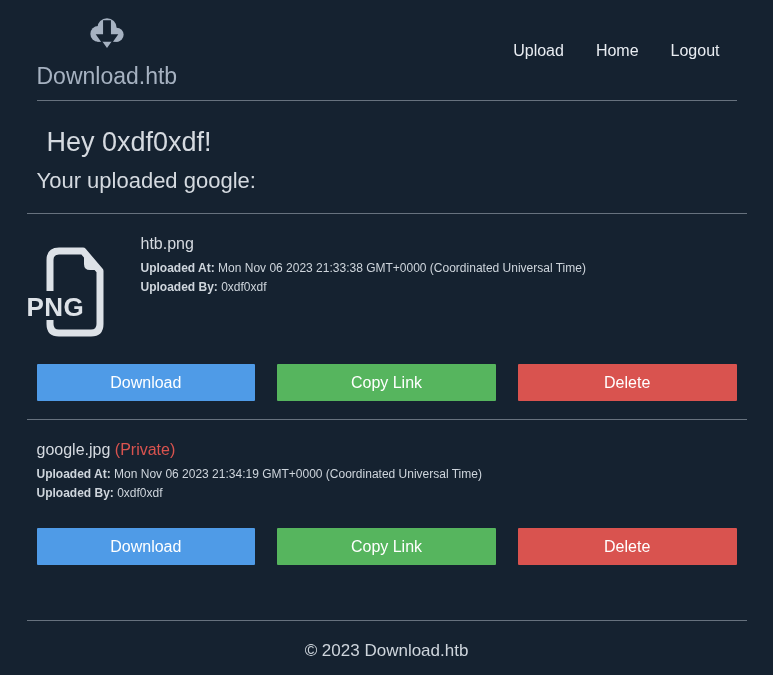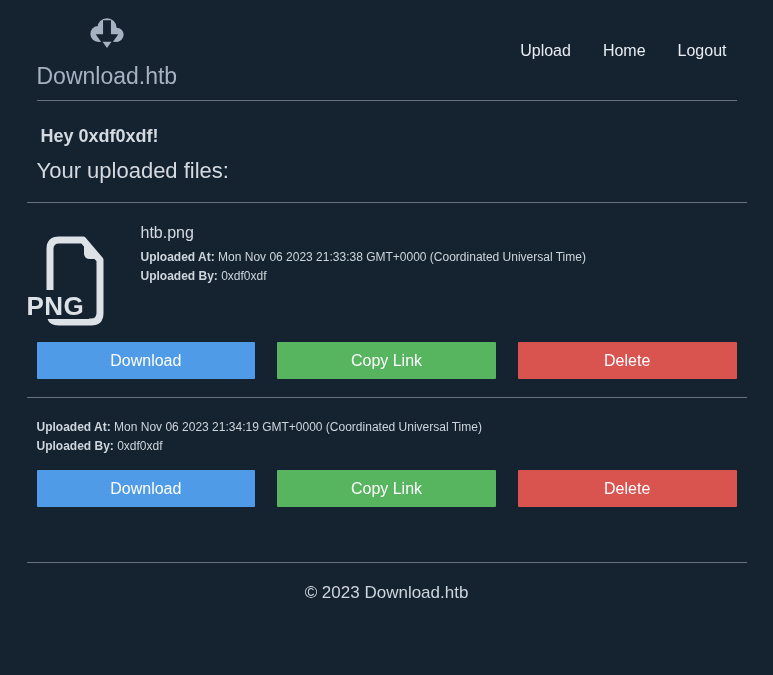--- a/index.html
+++ b/index.html
@@ -22,48 +22,48 @@
     font-family:"Liberation Sans",sans-serif;
     color:var(--ink);
   }
   .container{width:720px;margin:0 auto;}
   .pad{padding-left:10px;padding-right:10px;}
 
   
   .topbar{display:flex;align-items:center;justify-content:space-between;padding:12px 10px 0 10px;}
   .brand{display:flex;align-items:center;gap:9px;color:var(--brand);font-size:23px;cursor:pointer;text-decoration:none;flex-direction:column;}
   .brand svg{display:block;}
-  .nav{display:flex;align-items:center;margin-right:2px;}
+  .nav{display:flex;align-items:center;margin-right:9px;}
   .nav a{color:var(--nav);text-decoration:none;font-size:16px;padding:8px 8px;margin-left:16px;cursor:pointer;}
   hr{border:none;border-top:1px solid var(--divider);}
   hr.head{margin:10px 10px 0 10px;}
   hr.section{margin:18px 0 0 0;}
   hr.foot{margin:55px 0 0 0;}
 
-  h1.greet{font-size:18px;font-weight:700;line-height:1.2;margin:25px 0 0 4px;color:var(--ink);}
+  h1.greet{font-size:27px;font-weight:400;line-height:1.2;margin:25px 0 0 10px;color:var(--ink);}
   h2.subtitle{font-size:22px;font-weight:400;line-height:1.2;margin:10px 0 0 0;color:var(--ink);}
 
   
   .file-entry{padding:20px 10px 0 10px;}
   .file-row{display:flex;align-items:flex-start;}
   .icon-col{width:104px;flex:0 0 104px;padding-top:12px;}
   .file-figure{position:relative;width:76px;height:92px;}
   .file-badge{
-    position:absolute;left:-10px;bottom:8px;
+    position:absolute;left:-10px;bottom:18px;
     background:var(--bg);
     color:var(--icon);
     font-weight:700;font-size:26px;letter-spacing:.5px;
     padding:3px 5px 0 0;line-height:1;
   }
   .file-info{flex:1;min-width:0;}
   .file-title{font-size:16px;line-height:1.2;margin:0 0 6px 0;font-weight:400;color:var(--ink);}
   .private{color:var(--red);}
   .file-meta{font-size:12px;line-height:1.55;margin:0;max-width:510px;color:var(--meta);}
   .file-meta b{font-weight:700;color:var(--meta);}
-  .btn-row{display:flex;gap:22px;margin-top:15px;}
+  .btn-row{display:flex;gap:22px;margin-top:26px;}
   .btn{
     flex:1;height:37px;border:none;border-radius:1px;
     color:#fff;font-size:16px;font-family:inherit;cursor:pointer;line-height:37px;padding:0;
   }
   .btn-download{background:var(--blue);}
   .btn-copy{background:var(--green);}
   .btn-delete{background:var(--red);}
 
   
   .footer-text{text-align:center;font-size:17px;margin:20px 0 0 0;color:var(--meta);}
@@ -107,21 +107,21 @@
     <nav class="nav">
       <a>Upload</a>
       <a>Home</a>
       <a>Logout</a>
     </nav>
   </div>
   <hr class="head">
 
   <div class="pad">
     <h1 class="greet">Hey 0xdf0xdf!</h1>
-    <h2 class="subtitle">Your uploaded files:</h2>
+    <h2 class="subtitle">Your uploaded google:</h2>
   </div>
 
   <hr class="section">
 
   <div class="file-entry">
     <div class="file-row">
       <div class="icon-col">
         <div class="file-figure">
           <svg width="76" height="92" viewBox="0 0 76 92" aria-hidden="true">
             <path d="M46 5 H22 q-9 0 -9 9 v64 q0 9 9 9 h32 q9 0 9 -9 V25 z" fill="none" stroke="#dde2e7" stroke-width="7" stroke-linejoin="round"></path>
@@ -146,20 +146,24 @@
       <button class="btn btn-copy">Copy Link</button>
       <button class="btn btn-delete">Delete</button>
     </div>
   </div>
 
   <hr class="section">
 
   <div class="file-entry">
     <div class="file-row">
       <div class="file-info">
+        <h3 class="file-title">
+          <span>google.jpg</span>
+          <span class="private">(Private)</span>
+        </h3>
         <p class="file-meta">
           <b>Uploaded At:</b><span> Mon Nov 06 2023 21:34:19 GMT+0000 (Coordinated Universal Time)</span><br>
           <b>Uploaded By:</b><span> 0xdf0xdf</span>
         </p>
       </div>
     </div>
     <div class="btn-row">
       <button class="btn btn-download">Download</button>
       <button class="btn btn-copy">Copy Link</button>
       <button class="btn btn-delete">Delete</button>

